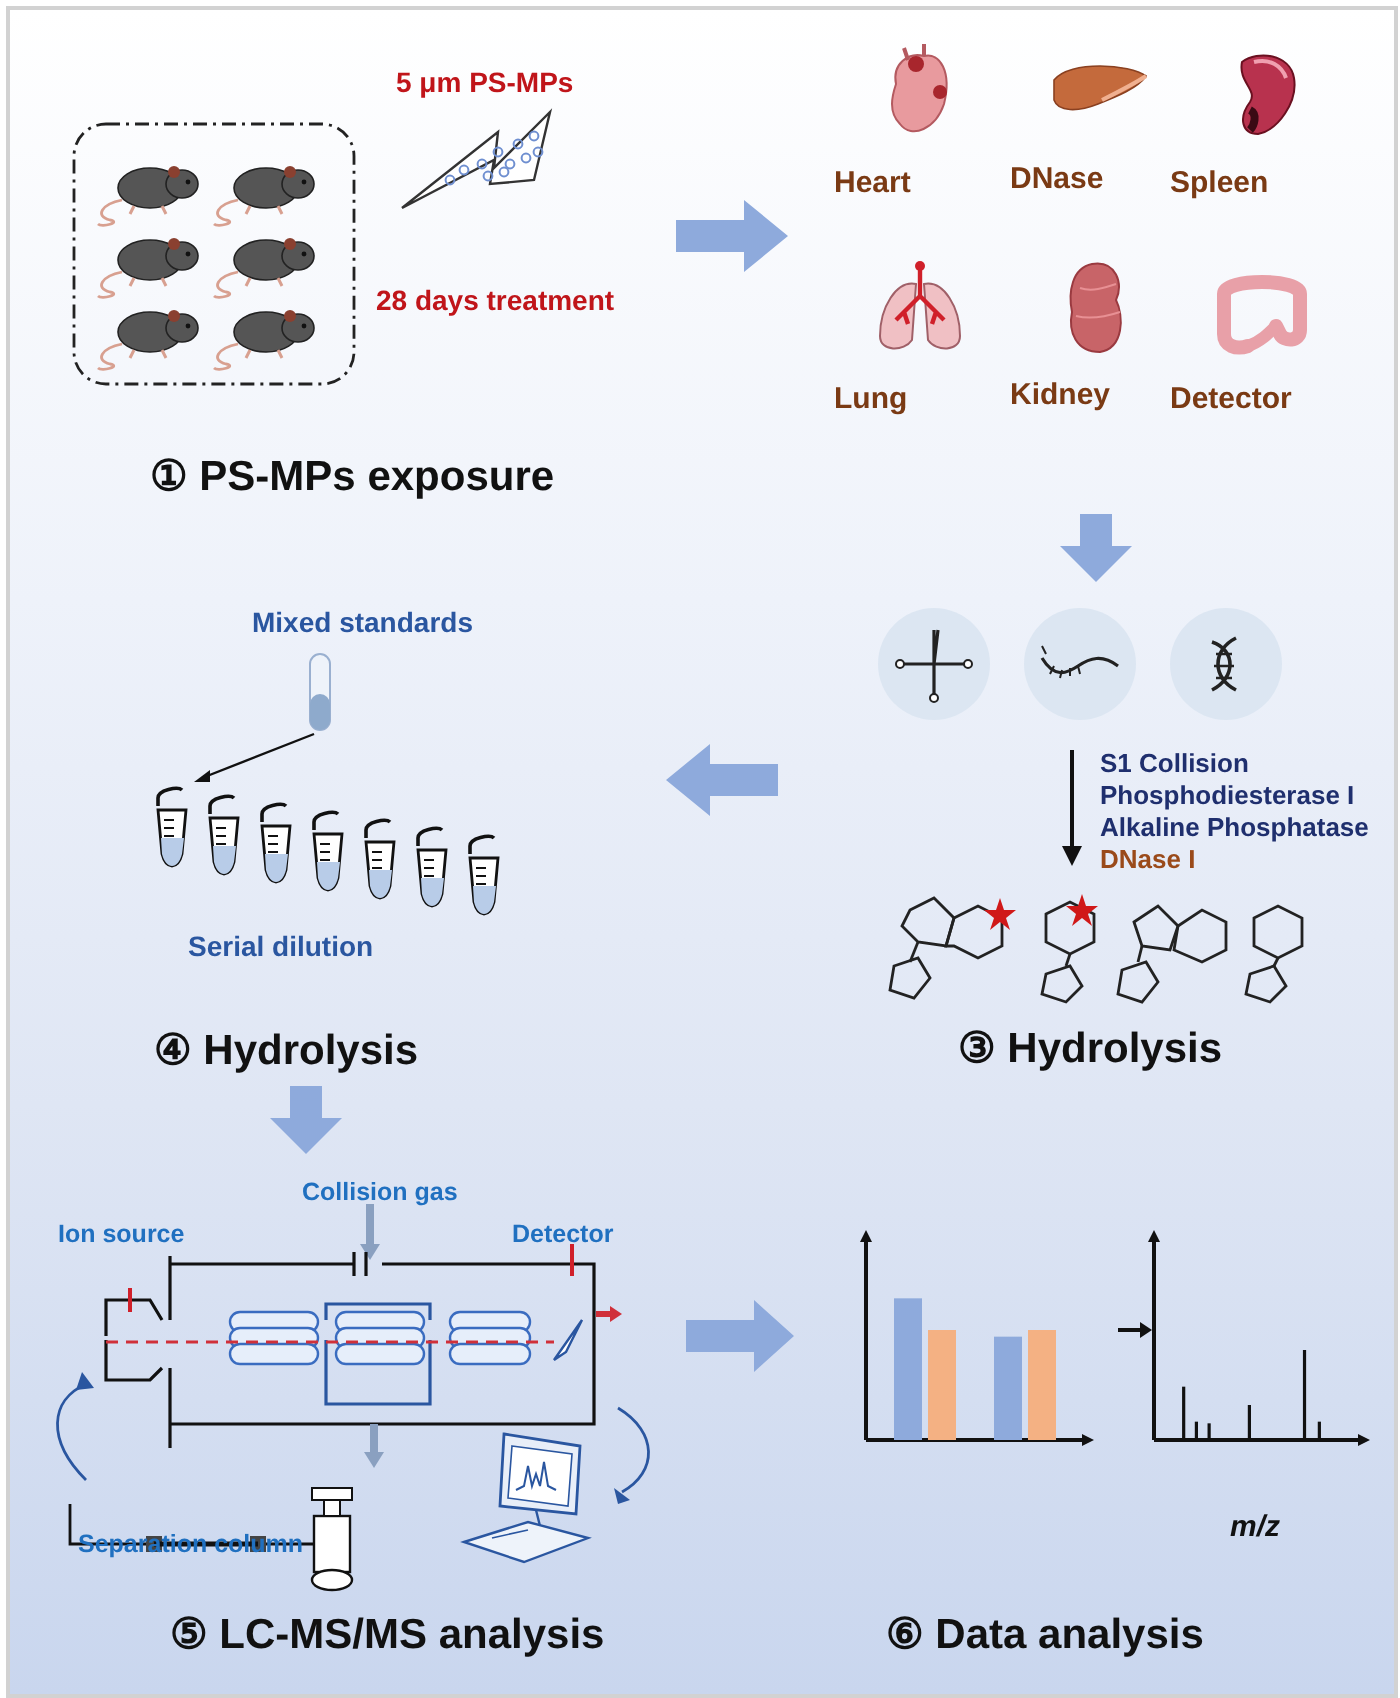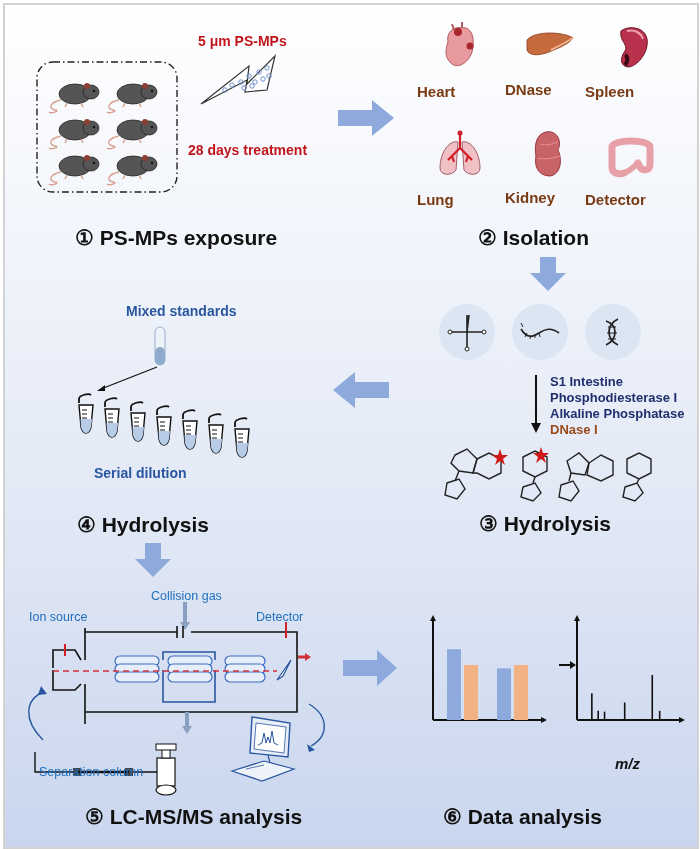--- a/index.html
+++ b/index.html
@@ -5,21 +5,21 @@
   html, body { margin: 0; padding: 0; }
   body { width: 700px; height: 849px; background: #ffffff; overflow: hidden; position: relative; font-family: "Liberation Sans", sans-serif; }
   #frame { position: absolute; left: 3px; top: 3px; width: 692px; height: 842px;
     border: 2px solid #d2d2d2;
     background: linear-gradient(to bottom, #ffffff 0%, #eef2fa 35%, #dfe6f4 65%, #c9d6ee 100%); }
   .step-title { position: absolute; font-weight: bold; font-size: 21px; color: #111; white-space: nowrap; text-align: right; }
   .red-lbl { position: absolute; font-weight: bold; font-size: 14px; color: #c0151a; white-space: nowrap; }
   .organ-lbl { position: absolute; font-weight: bold; font-size: 15px; color: #7a3a14; white-space: nowrap; text-align: left; width: 90px; }
   .blue-lbl { position: absolute; font-weight: bold; font-size: 14px; color: #2a56a0; white-space: nowrap; }
   .enz { position: absolute; font-weight: bold; font-size: 13px; white-space: nowrap; line-height: 16px; }
-  .ms-lbl { position: absolute; font-weight: normal; font-size: 12.5px; color: #2070c0; white-space: nowrap; }
+  .ms-lbl { position: absolute; font-weight: bold; font-size: 12.5px; color: #2070c0; white-space: nowrap; }
   svg { position: absolute; overflow: visible; }
 </style>
 </head>
 <body>
 
 <div id="frame">
 
   <svg style="left:30px;top:55px" width="145" height="135">
     <rect x="2" y="2" width="140" height="130" rx="16" fill="none" stroke="#222" stroke-width="1.4" stroke-dasharray="7,3,1.5,3"></rect>
     <g id="mice">
@@ -130,24 +130,20 @@
     <path d="M8,14 C14,16 20,14 26,12 M6,28 C14,30 22,28 28,26" stroke="#e89094" stroke-width="1" fill="none"></path>
   </svg>
   <svg style="left:603px;top:132px" width="46" height="40">
     <path d="M4,10 C4,2 42,2 42,10 L42,28 C42,34 34,34 32,30 L30,26 M4,10 L4,30 C4,36 10,38 16,36" stroke="#e8a0a8" stroke-width="7" fill="none" stroke-linecap="round"></path>
     <path d="M16,36 C22,34 26,30 30,26" stroke="#e8a0a8" stroke-width="6" fill="none"></path>
   </svg>
   <div class="organ-lbl" style="left:412px;top:186px">Lung</div>
   <div class="organ-lbl" style="left:500px;top:184px">Kidney</div>
   <div class="organ-lbl" style="left:580px;top:186px">Detector</div>
 
-  <div class="step-title" style="left:473px;top:221px">
-    <span>②</span>
-    <span>Isolation</span>
-  </div>
 
   <svg style="left:525px;top:252px" width="36" height="36">
     <polygon points="10,0 26,0 26,16 36,16 18,34 0,16 10,16" fill="#8eaadc"></polygon>
   </svg>
 
   <svg style="left:433px;top:298px" width="58" height="58">
     <circle cx="29" cy="29" r="28" fill="#dce6f2"></circle>
     <path d="M12,29 L46,29 M29,12 L29,46 M29,29 L31,12" stroke="#222" stroke-width="1.6"></path>
     <circle cx="12" cy="29" r="2" fill="#fff" stroke="#222"></circle>
       <circle cx="46" cy="29" r="2" fill="#fff" stroke="#222"></circle>
@@ -162,21 +158,21 @@
     <circle cx="29" cy="29" r="28" fill="#dce6f2"></circle>
     <path d="M22,18 C34,22 34,36 22,42 M34,16 C22,22 22,36 34,42" stroke="#222" stroke-width="1.8" fill="none"></path>
     <path d="M24,24 L32,24 M23,30 L33,30 M24,36 L32,36" stroke="#222" stroke-width="1.2"></path>
   </svg>
 
   <svg style="left:525px;top:370px" width="12" height="60">
     <line x1="6" y1="0" x2="6" y2="52" stroke="#111" stroke-width="2"></line>
     <polygon points="1,48 11,48 6,58" fill="#111"></polygon>
   </svg>
   <div style="position:absolute;left:545px;top:369px">
-    <div class="enz" style="position:relative;color:#1f2f6e">S1 Intestine</div>
+    <div class="enz" style="position:relative;color:#1f2f6e">S1 Collision</div>
     <div class="enz" style="position:relative;color:#1f2f6e">Phosphodiesterase I</div>
     <div class="enz" style="position:relative;color:#1f2f6e">Alkaline Phosphatase</div>
     <div class="enz" style="position:relative;color:#9a4a1a">DNase I</div>
   </div>
 
   <svg style="left:432px;top:440px" width="260" height="60">
     <g stroke="#222" stroke-width="1.4" fill="none">
       <polygon points="18,10 30,4 40,14 36,28 22,26 14,18"></polygon>
       <polygon points="40,14 52,8 64,14 64,28 52,34 40,28 36,28 40,14"></polygon>
       <path d="M22,26 L18,36"></path>

